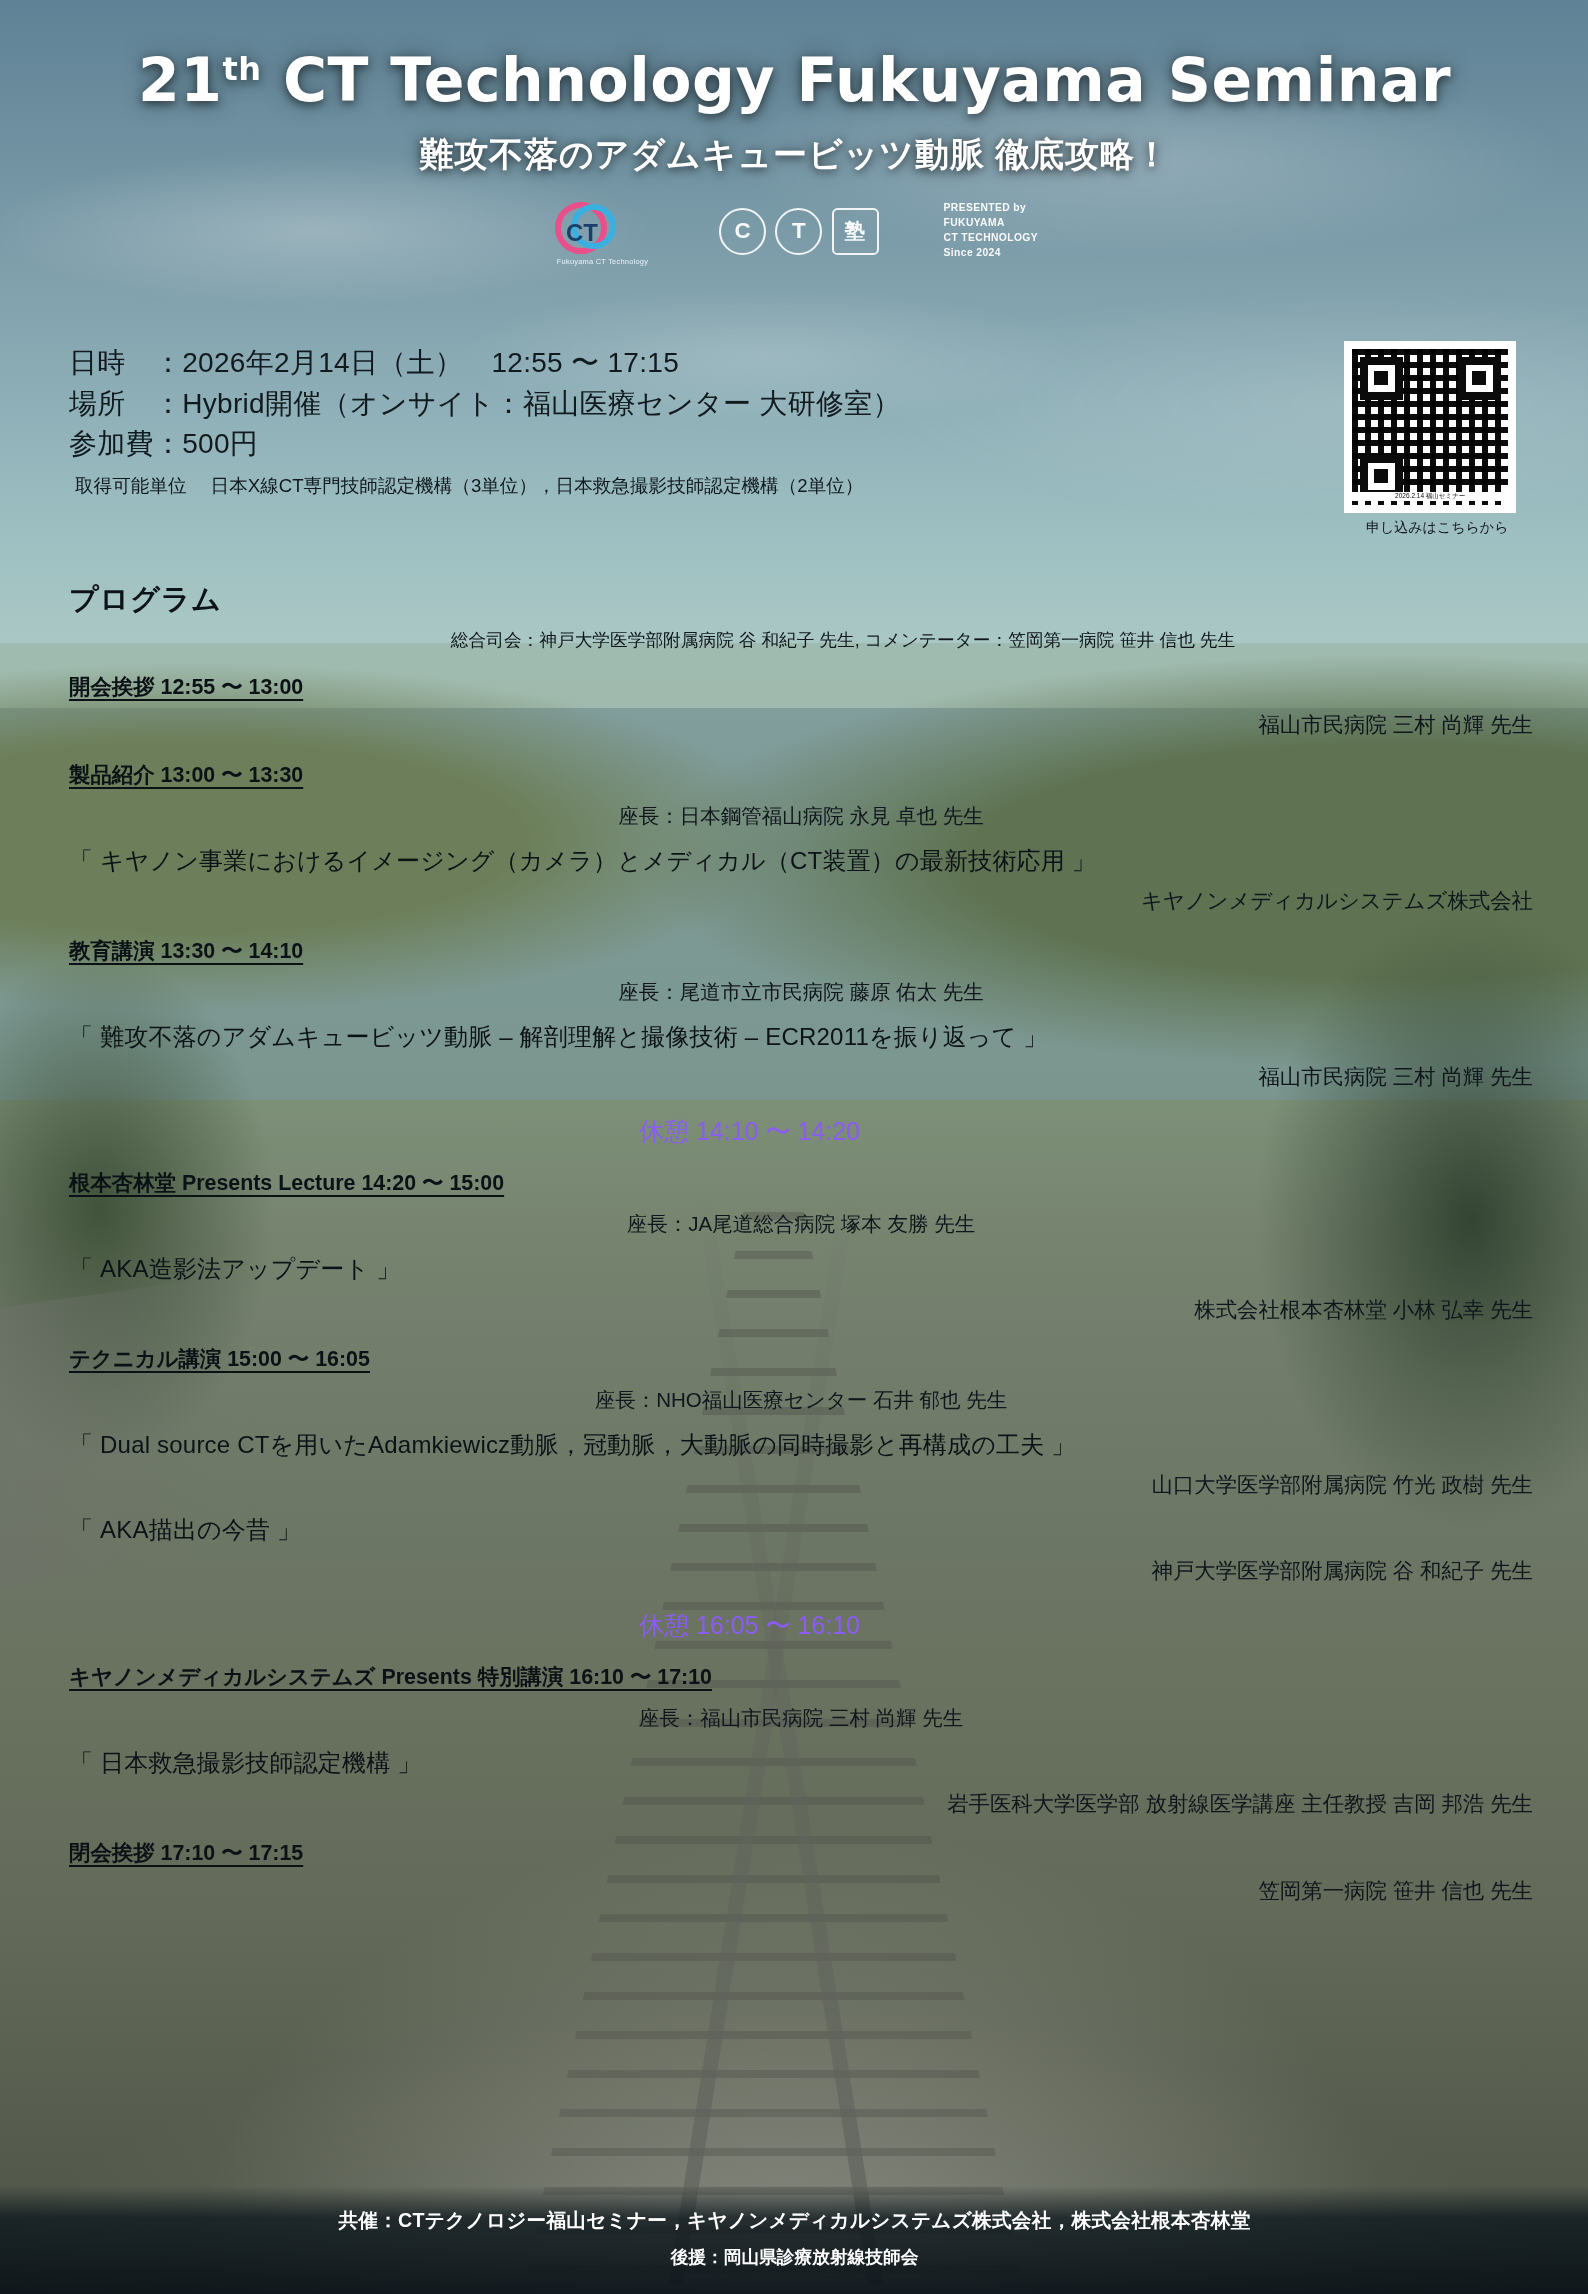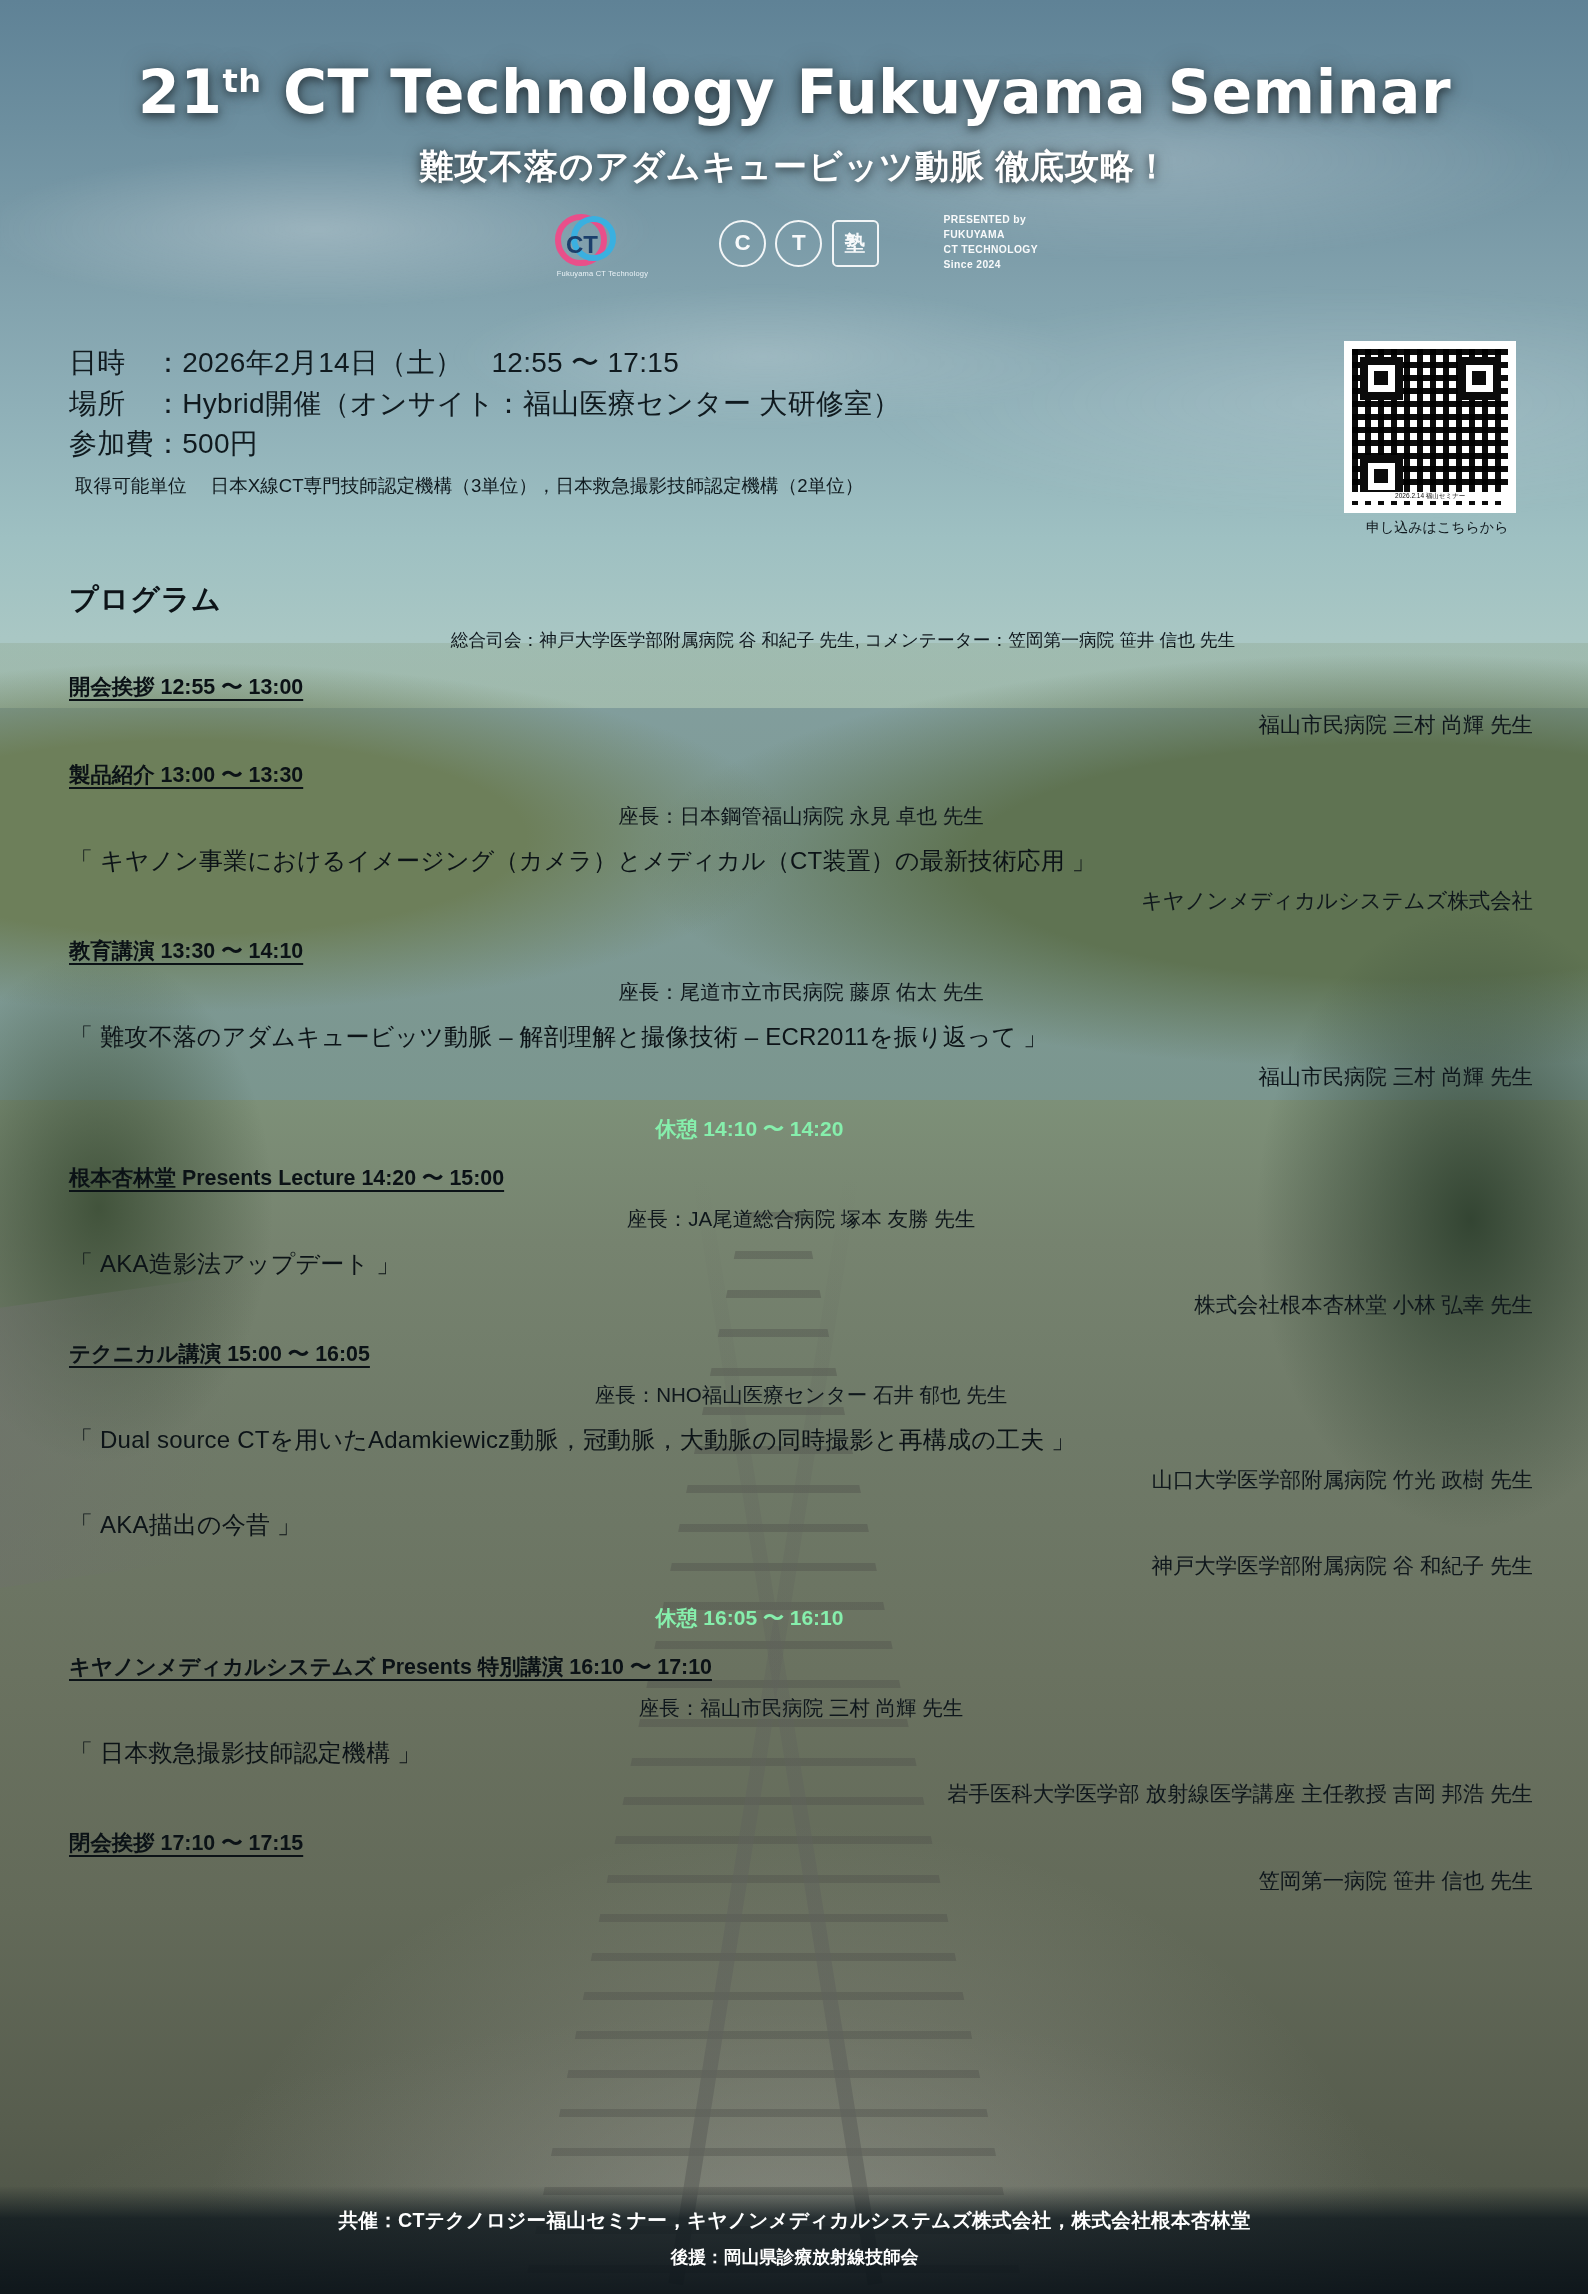--- a/index.html
+++ b/index.html
@@ -99,21 +99,21 @@
   .road {
     position: absolute;
     left: 0; top: 1286px; width: 308px; height: 280px;
     background: linear-gradient(105deg, rgba(110,112,108,0.55), rgba(110,112,108,0) 70%);
     transform: skewY(-8deg);
   }
 
   
   .header {
     position: absolute;
-    left: 0; right: 0; top: 12px; height: 326px;
+    left: 0; right: 0; top: 0; height: 326px;
     text-align: center;
   }
   .title {
     margin: 0;
     padding-top: 45px;
     color: #ffffff;
     font-size: 60px;
     font-weight: bold;
     letter-spacing: 0.5px;
     text-shadow: 0 2.8px 9.3px rgba(0,0,0,0.55), 0 0 24px rgba(0,0,0,0.35);
@@ -292,23 +292,23 @@
     letter-spacing: 0.2px;
   }
   .affil {
     text-align: right;
     font-size: 21.4px;
     color: #0f171c;
     margin-top: 9.3px;
   }
   .break {
     text-align: center;
-    font-size: 21px;
-    font-weight: bold;
-    color: #86efac;
+    font-size: 25px;
+    font-weight: normal;
+    color: #8b5cf6;
     margin: 24px 0 5.6px 0;
     padding-right: 103px;
   }
 
   
   .footer {
     position: absolute;
     left: 0; right: 0; bottom: 0;
     height: 108px;
     background: linear-gradient(to bottom, rgba(12,22,28,0.0), rgba(12,22,28,0.78) 30%, rgba(10,18,24,0.92));

